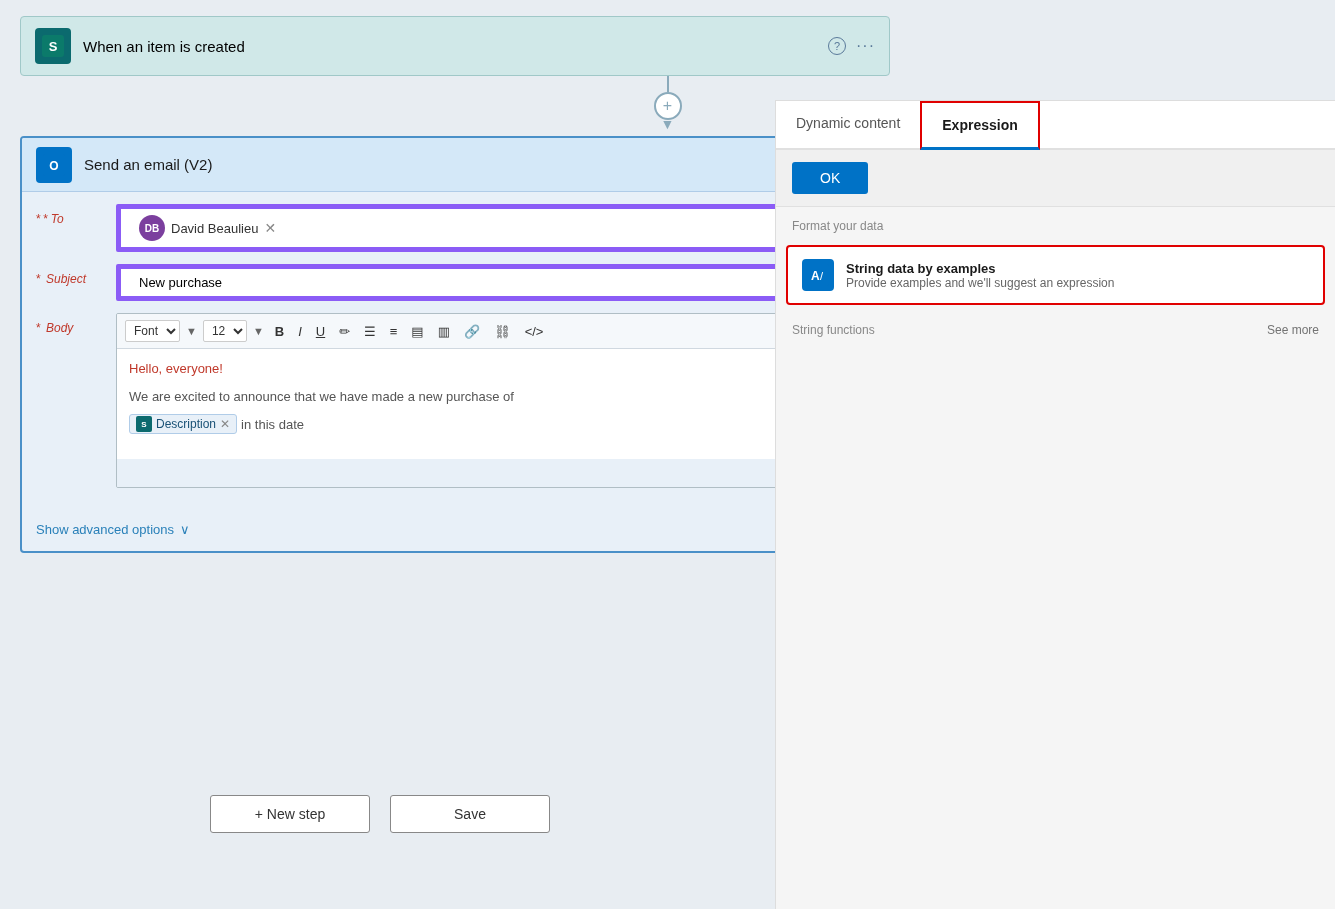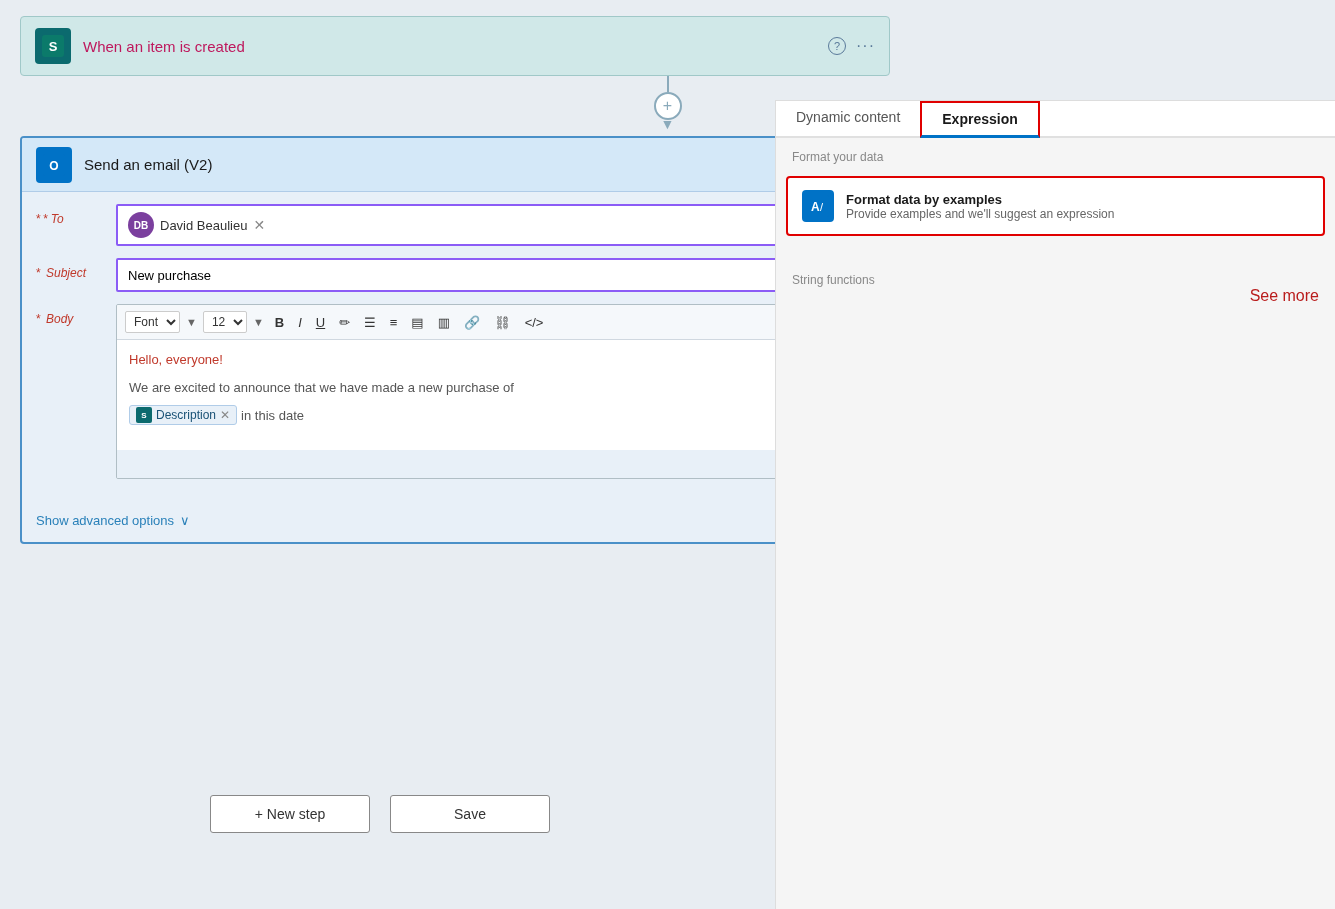--- a/index.html
+++ b/index.html
@@ -42,21 +42,21 @@
       display: flex; align-items: center; justify-content: center;
       color: white;
       font-weight: bold;
       font-size: 14px;
       margin-right: 12px;
       flex-shrink: 0;
     }
     .trigger-title {
       font-size: 15px;
       font-weight: 500;
-      color: #be185d;
+      color: #000000;
       flex: 1;
     }
     .card-actions {
       display: flex; align-items: center; gap: 10px;
     }
 
     
     .connector {
       display: flex;
       flex-direction: column;
@@ -141,24 +141,24 @@
     .form-label span {
       color: #c0392b;
       margin-right: 2px;
     }
     .form-label-text {
       color: #444;
       font-style: italic;
     }
     .form-control {
       flex: 1;
-      border: 2px solid #8b5cf6;
+      border: 5px solid #8b5cf6;
       border-radius: 2px;
       background: white;
-      padding: 6px 10px;
+      padding: 6px 18px;
       font-size: 13px;
       color: #333;
       min-height: 34px;
       display: flex;
       align-items: center;
     }
     .form-control input {
       border: none; outline: none; width: 100%; font-size: 13px; background: transparent;
     }
 
@@ -335,21 +335,21 @@
       background: #f5f5f5;
       border-left: 1px solid #ddd;
       border-top: 1px solid #ddd;
     }
     .panel-tabs {
       display: flex;
       background: white;
       border-bottom: 2px solid #e0e0e0;
     }
     .tab-item {
-      padding: 8px 20px;
+      padding: 14px 20px;
       font-size: 14px;
       color: #555;
       cursor: pointer;
       border-bottom: 3px solid transparent;
       margin-bottom: -2px;
     }
     .tab-item.active {
       color: #1a1a1a;
       font-weight: 600;
       border-bottom: 3px solid #0072c6;
@@ -445,24 +445,23 @@
       display: flex;
       justify-content: space-between;
       align-items: center;
       padding: 12px 16px 6px;
     }
     .string-functions-label {
       font-size: 12px;
       color: #888;
     }
     .see-more {
-      font-size: 16px;
-      color: #b91c1c;
-      cursor: pointer;
-      margin-top: 33px;
+      font-size: 12px;
+      color: #737373;
+      cursor: pointer;
     }
 
     
     .question-icon {
       width: 18px; height: 18px;
       border-radius: 50%;
       border: 1.5px solid #5a7a9a;
       display: flex; align-items: center; justify-content: center;
       font-size: 11px;
       color: #5a7a9a;
@@ -604,33 +603,36 @@
 </div>
 
 <div class="dynamic-panel">
 
   <div class="panel-tabs">
     <div class="tab-item">Dynamic content</div>
     <div class="tab-item active outlined">Expression</div>
   </div>
 
 
+  <div class="ok-area">
+    <button class="ok-btn">OK</button>
+  </div>
 
   <div class="section-label">Format your data</div>
 
   <div class="format-card">
     <div class="format-icon">
       <svg width="22" height="22" viewBox="0 0 22 22">
         <rect width="22" height="22" rx="2" fill="#0072c6"></rect>
         <text x="4" y="16" fill="white" font-size="12" font-weight="bold" font-family="Arial">A</text>
         <text x="13" y="16" fill="white" font-size="11" font-family="Arial">/</text>
       </svg>
     </div>
     <div class="format-card-text">
-      <div class="format-card-title">Format data by examples</div>
+      <div class="format-card-title">String data by examples</div>
       <div class="format-card-desc">Provide examples and we'll suggest an expression</div>
     </div>
   </div>
 
   <div class="string-functions">
     <span class="string-functions-label">String functions</span>
     <a class="see-more">See more</a>
   </div>
 </div>
 

